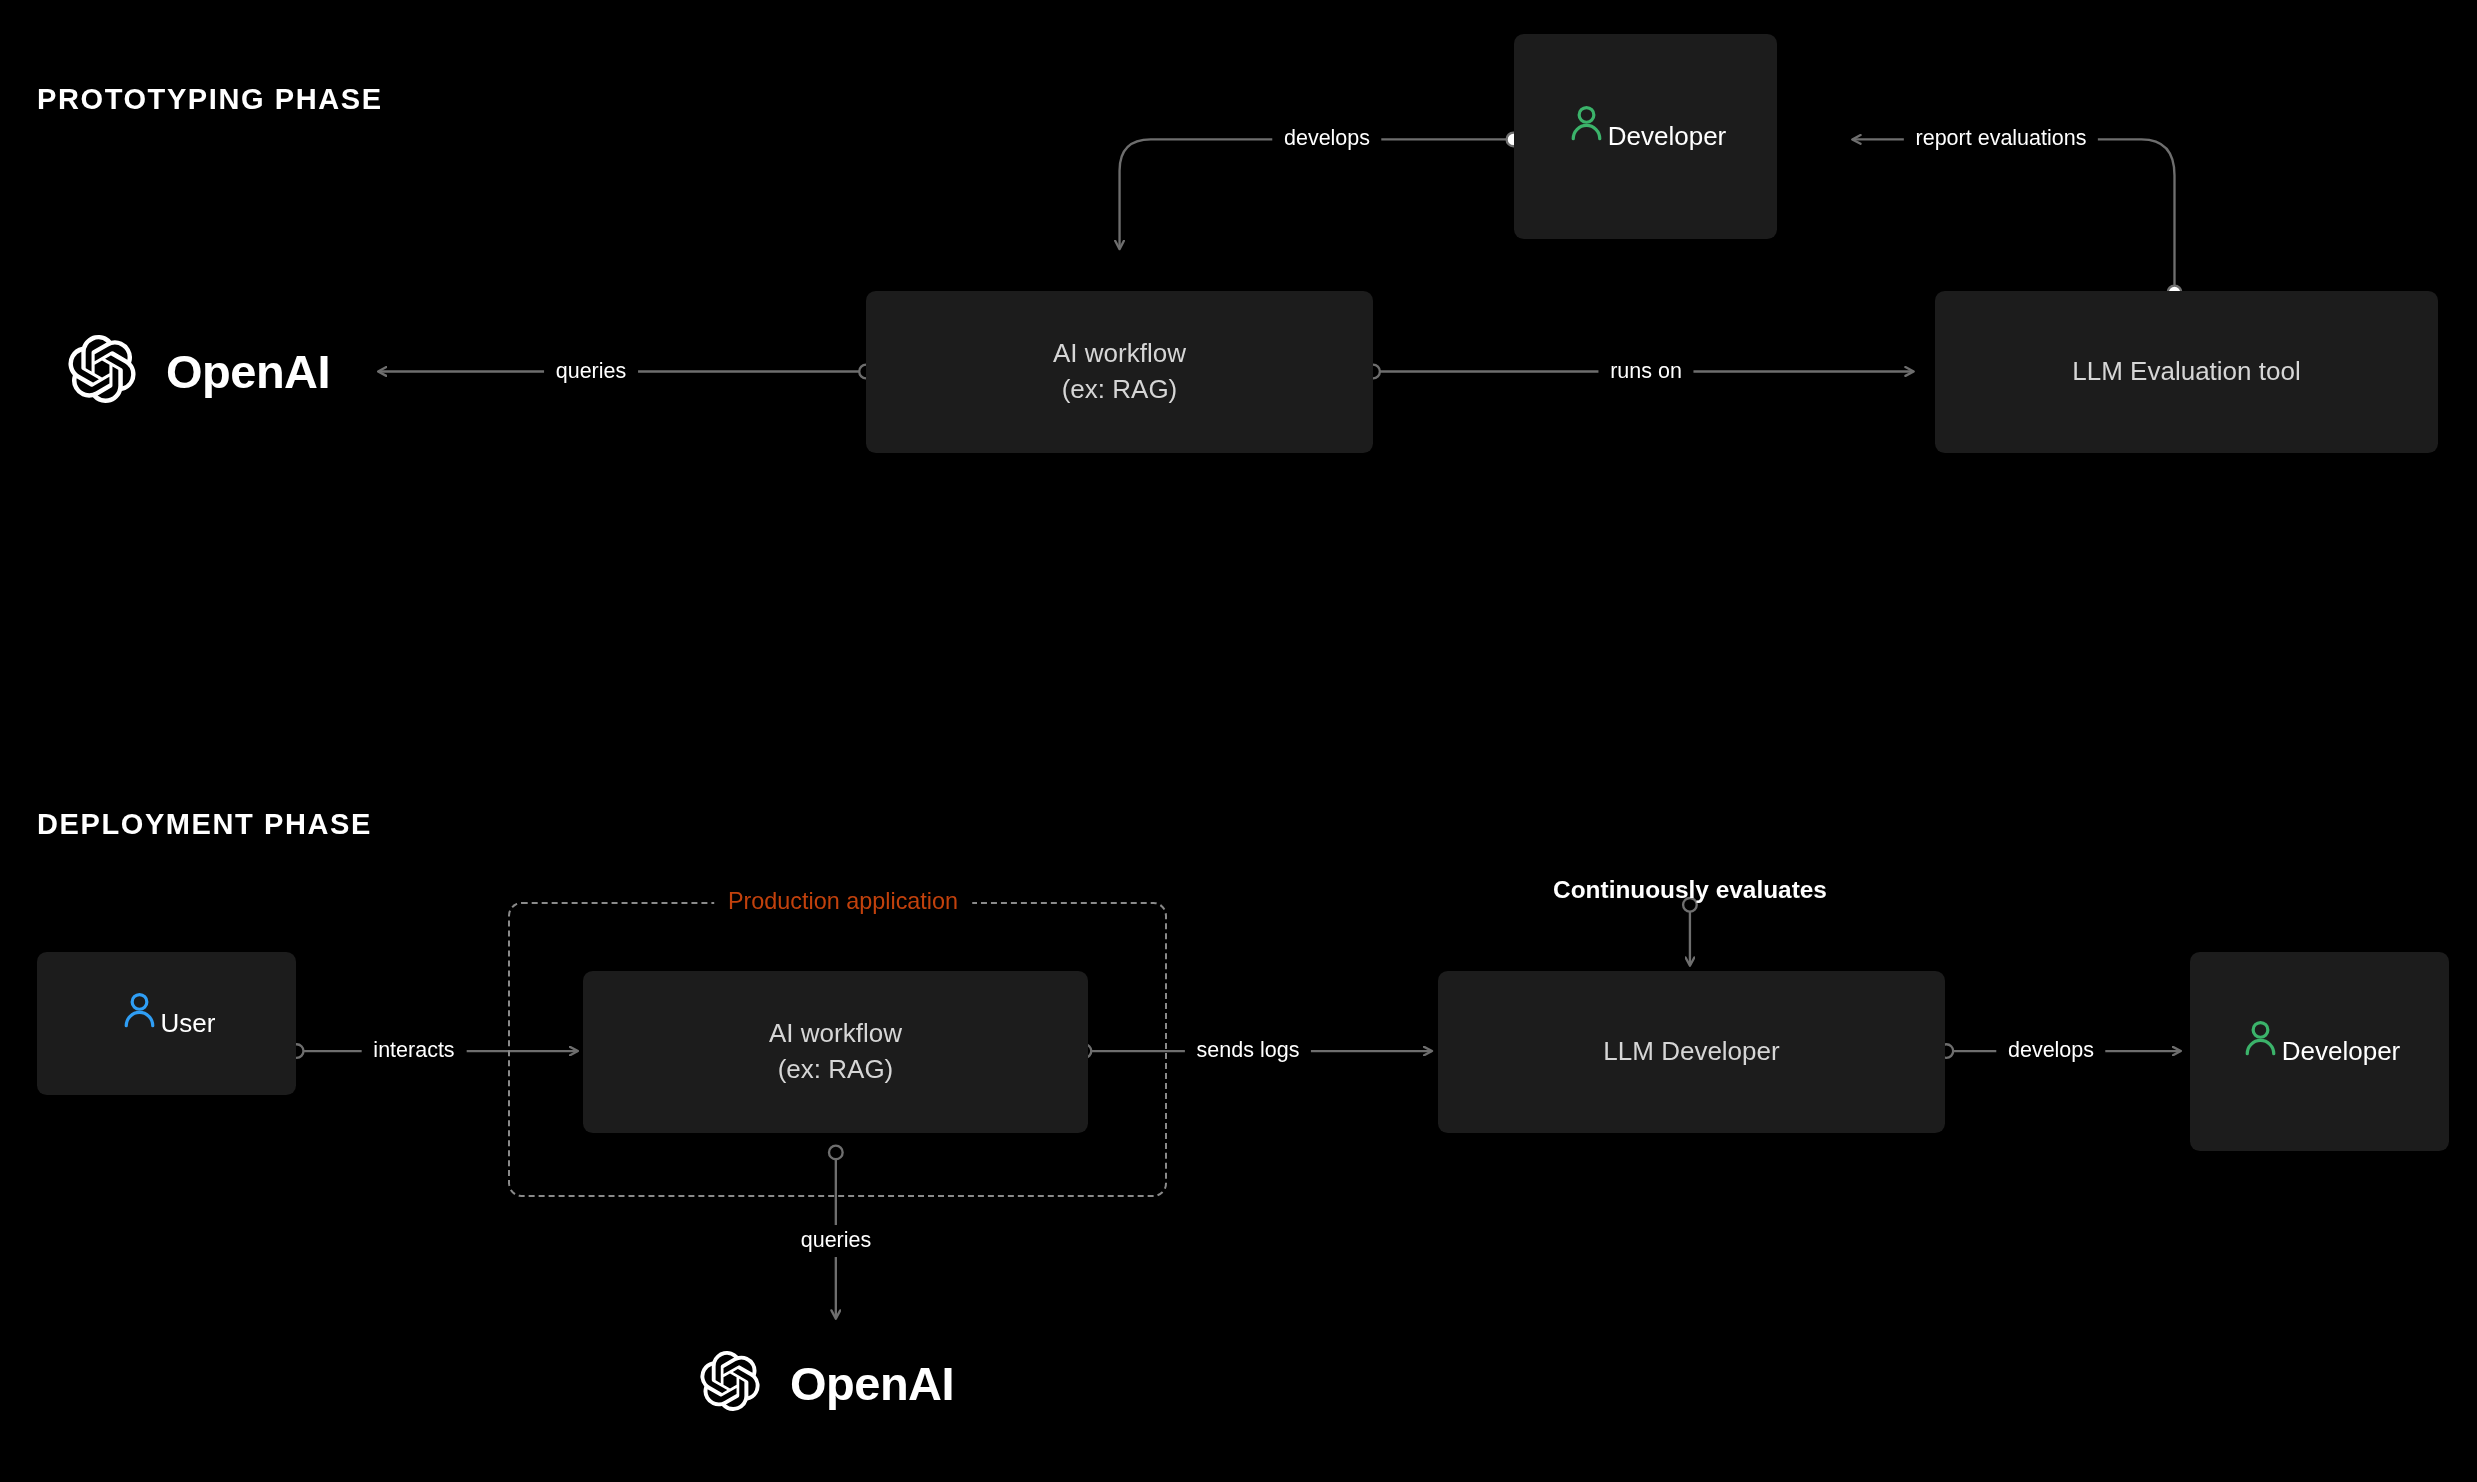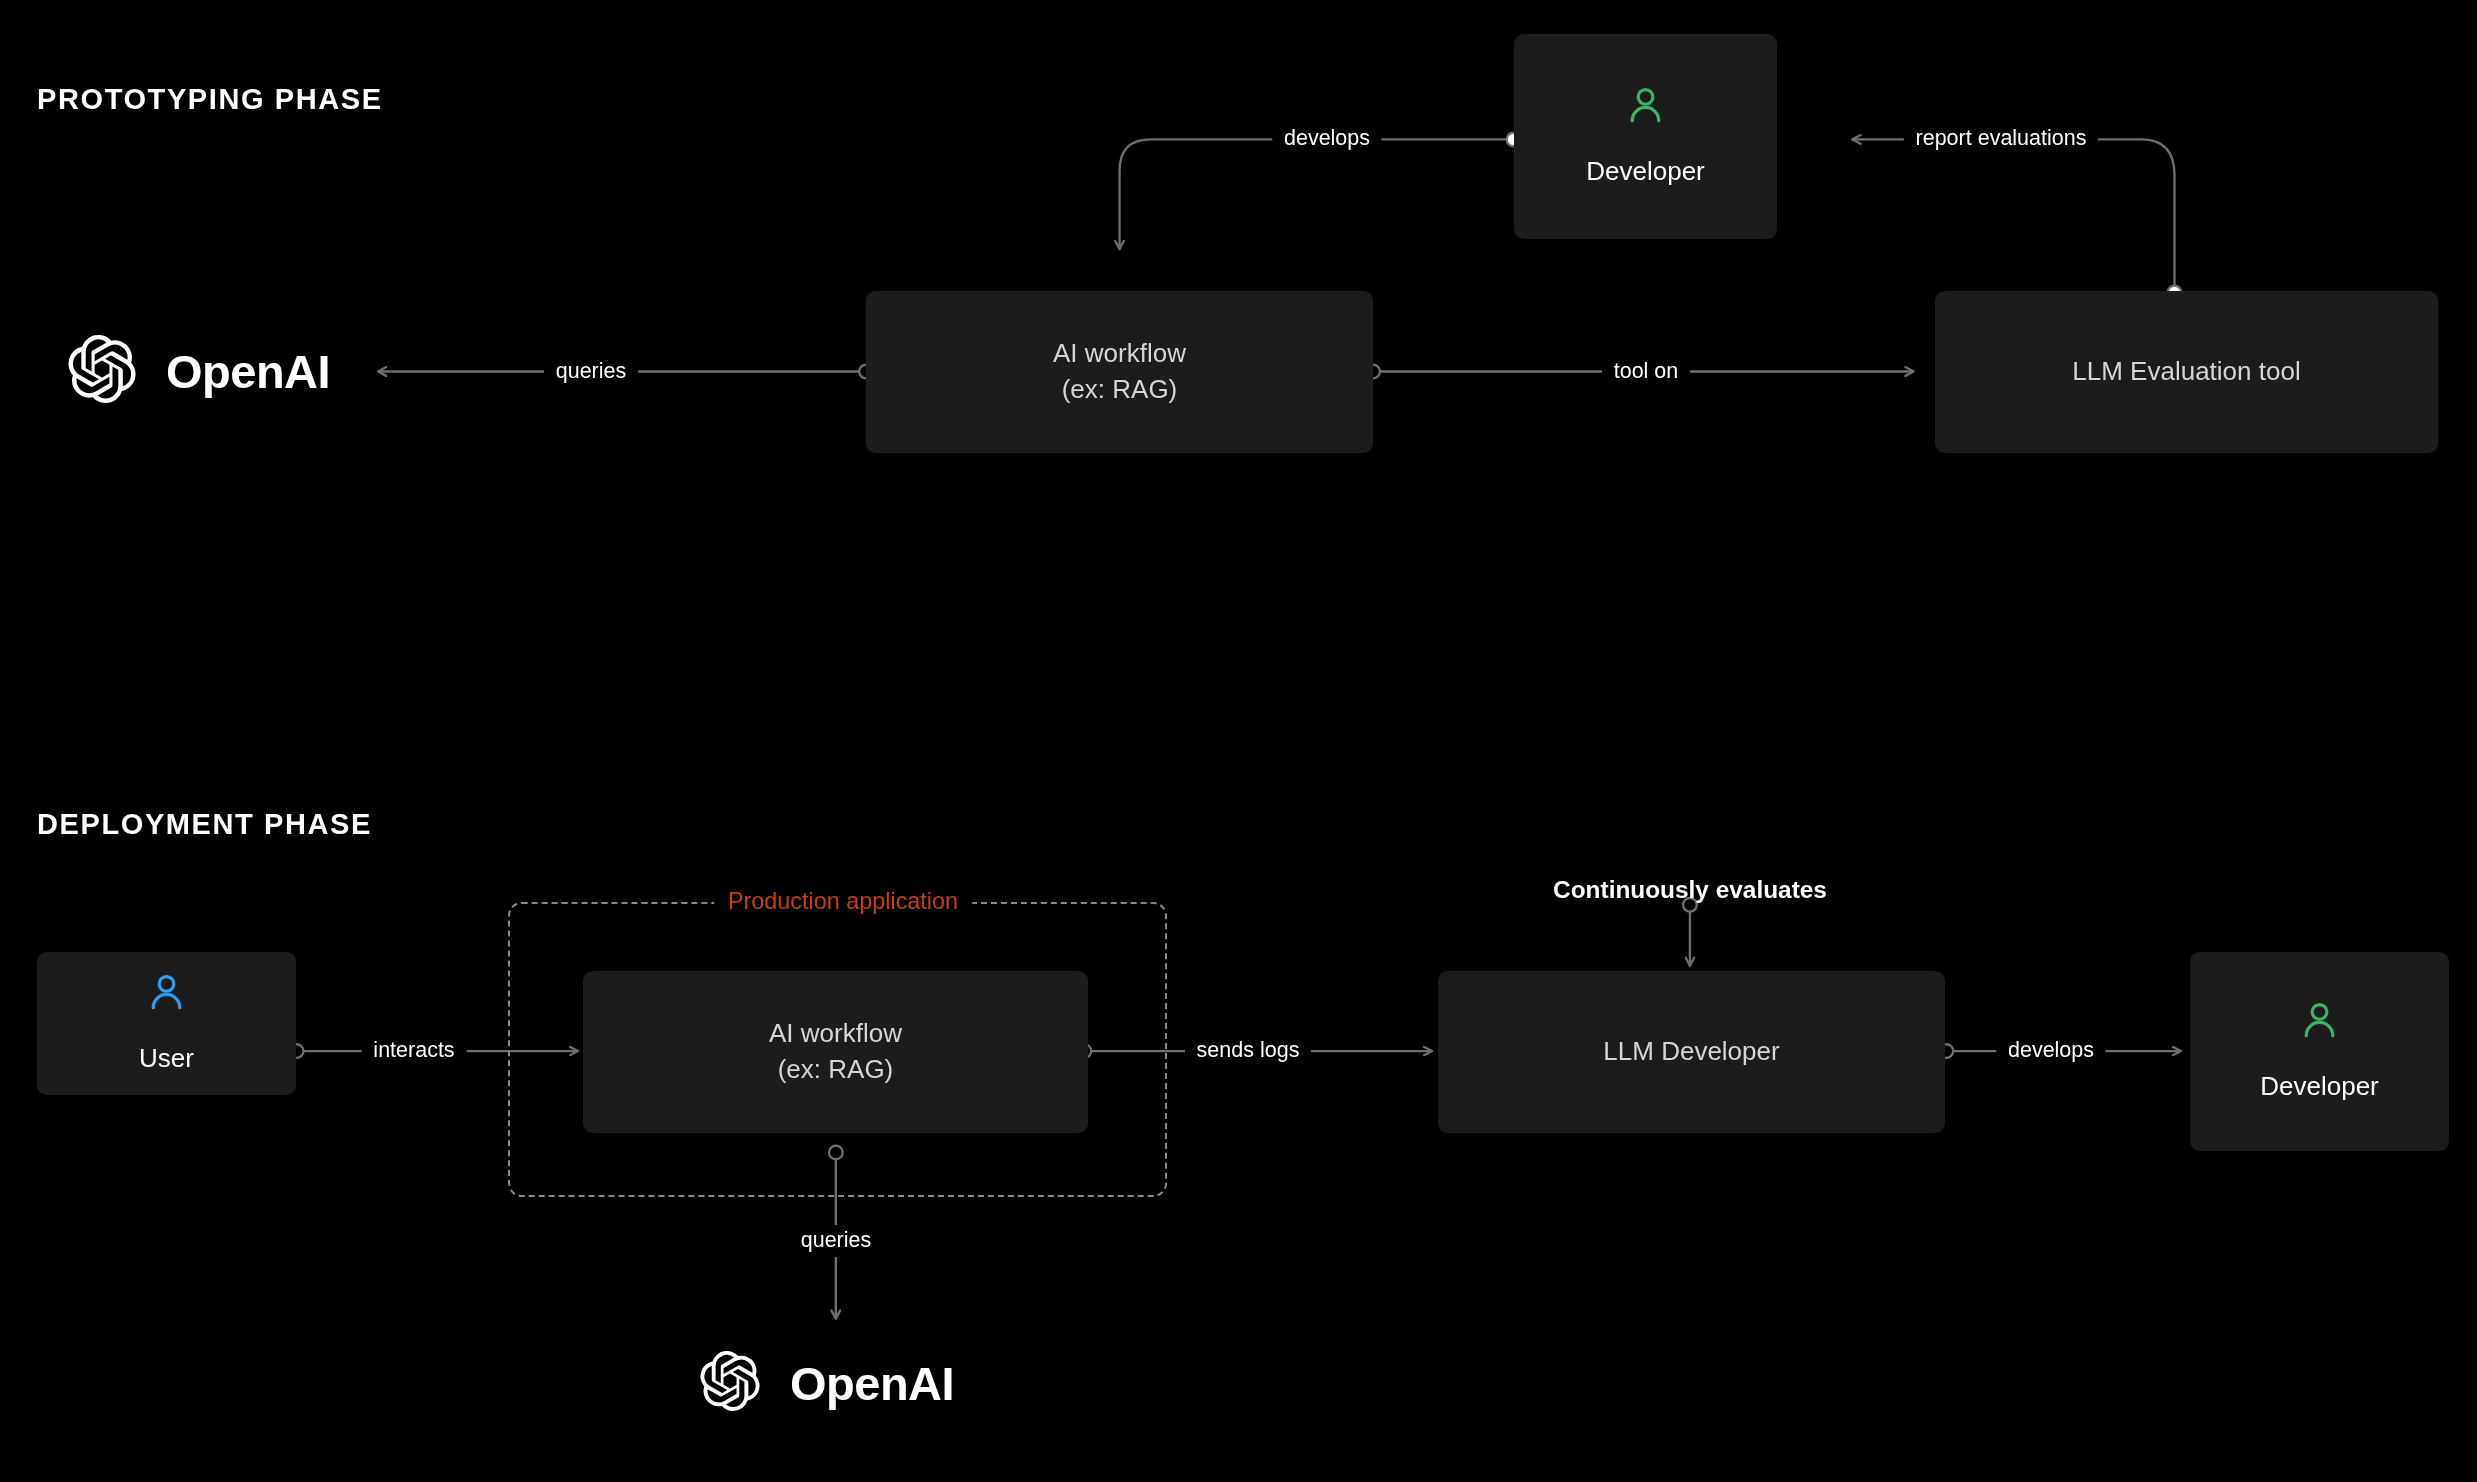--- a/index.html
+++ b/index.html
@@ -34,21 +34,20 @@
     font-weight: 700;
     letter-spacing: 1.6px;
     color: #ffffff;
     white-space: nowrap;
   }
   .node {
     position: absolute;
     background: #1c1c1c;
     border-radius: 9.8px;
     display: flex;
-    flex-direction: column;
     align-items: center;
     justify-content: center;
     box-sizing: border-box;
   }
   .node-label {
     font-size: 26px;
     color: #d6d6d6;
     text-align: center;
     line-height: 1.38;
     white-space: pre-line;
@@ -193,21 +192,21 @@
     </span>
     <div class="node-label">Developer</div>
   </div>
 
   <div class="node" style="left:1923px; top:291px; width:503px; height:162px;margin-left:12px;">
     <div class="node-label">LLM Evaluation tool</div>
   </div>
 
   <div class="edge-label" style="left:591px; top:372px;">queries</div>
 
-  <div class="edge-label" style="left:1646px; top:372px;">tool on</div>
+  <div class="edge-label" style="left:1646px; top:372px;">runs on</div>
 
   <div class="edge-label" style="left:1327px; top:139px;">develops</div>
 
   <div class="edge-label" style="left:2001px; top:139px;">report evaluations</div>
 
   <div class="dashed-group" style="left:508px; top:902px; width:659px; height:295px;"></div>
   <div class="dashed-group-title" style="left:843px; top:901px;">Production application</div>
 
   <div class="node person" style="left:37px; top:952px; width:259px; height:143px;">
     <span class="person-icon">

